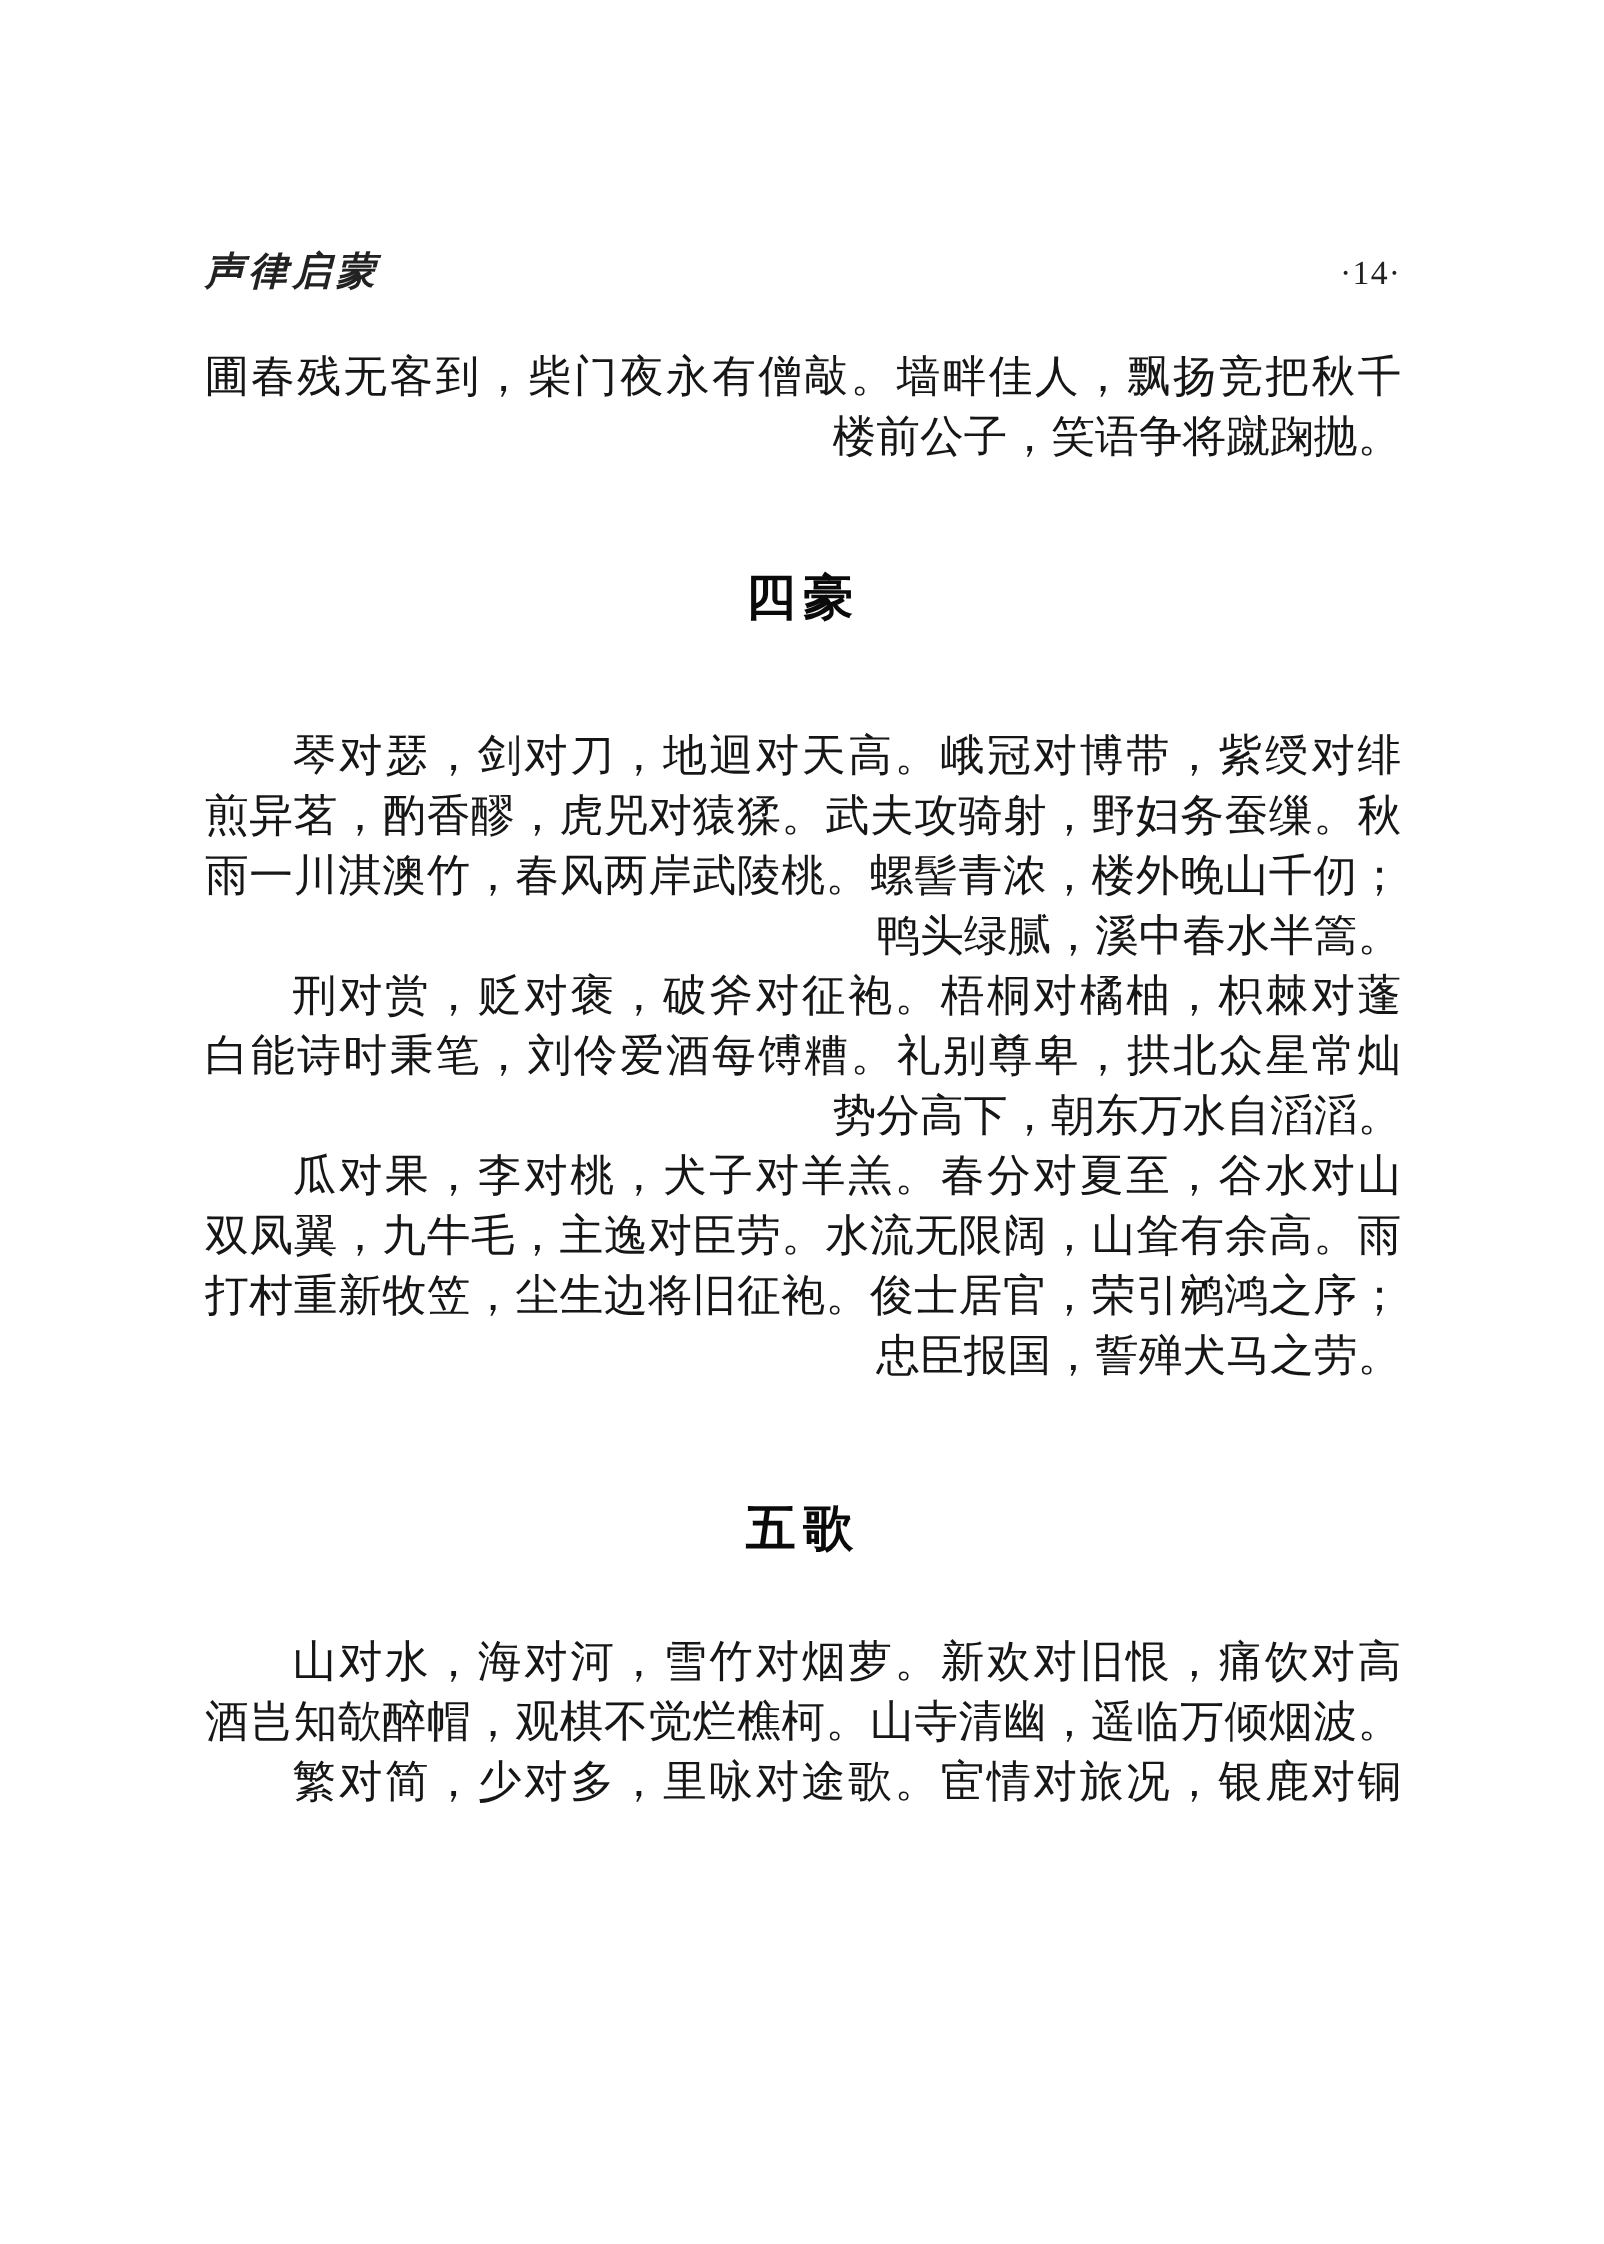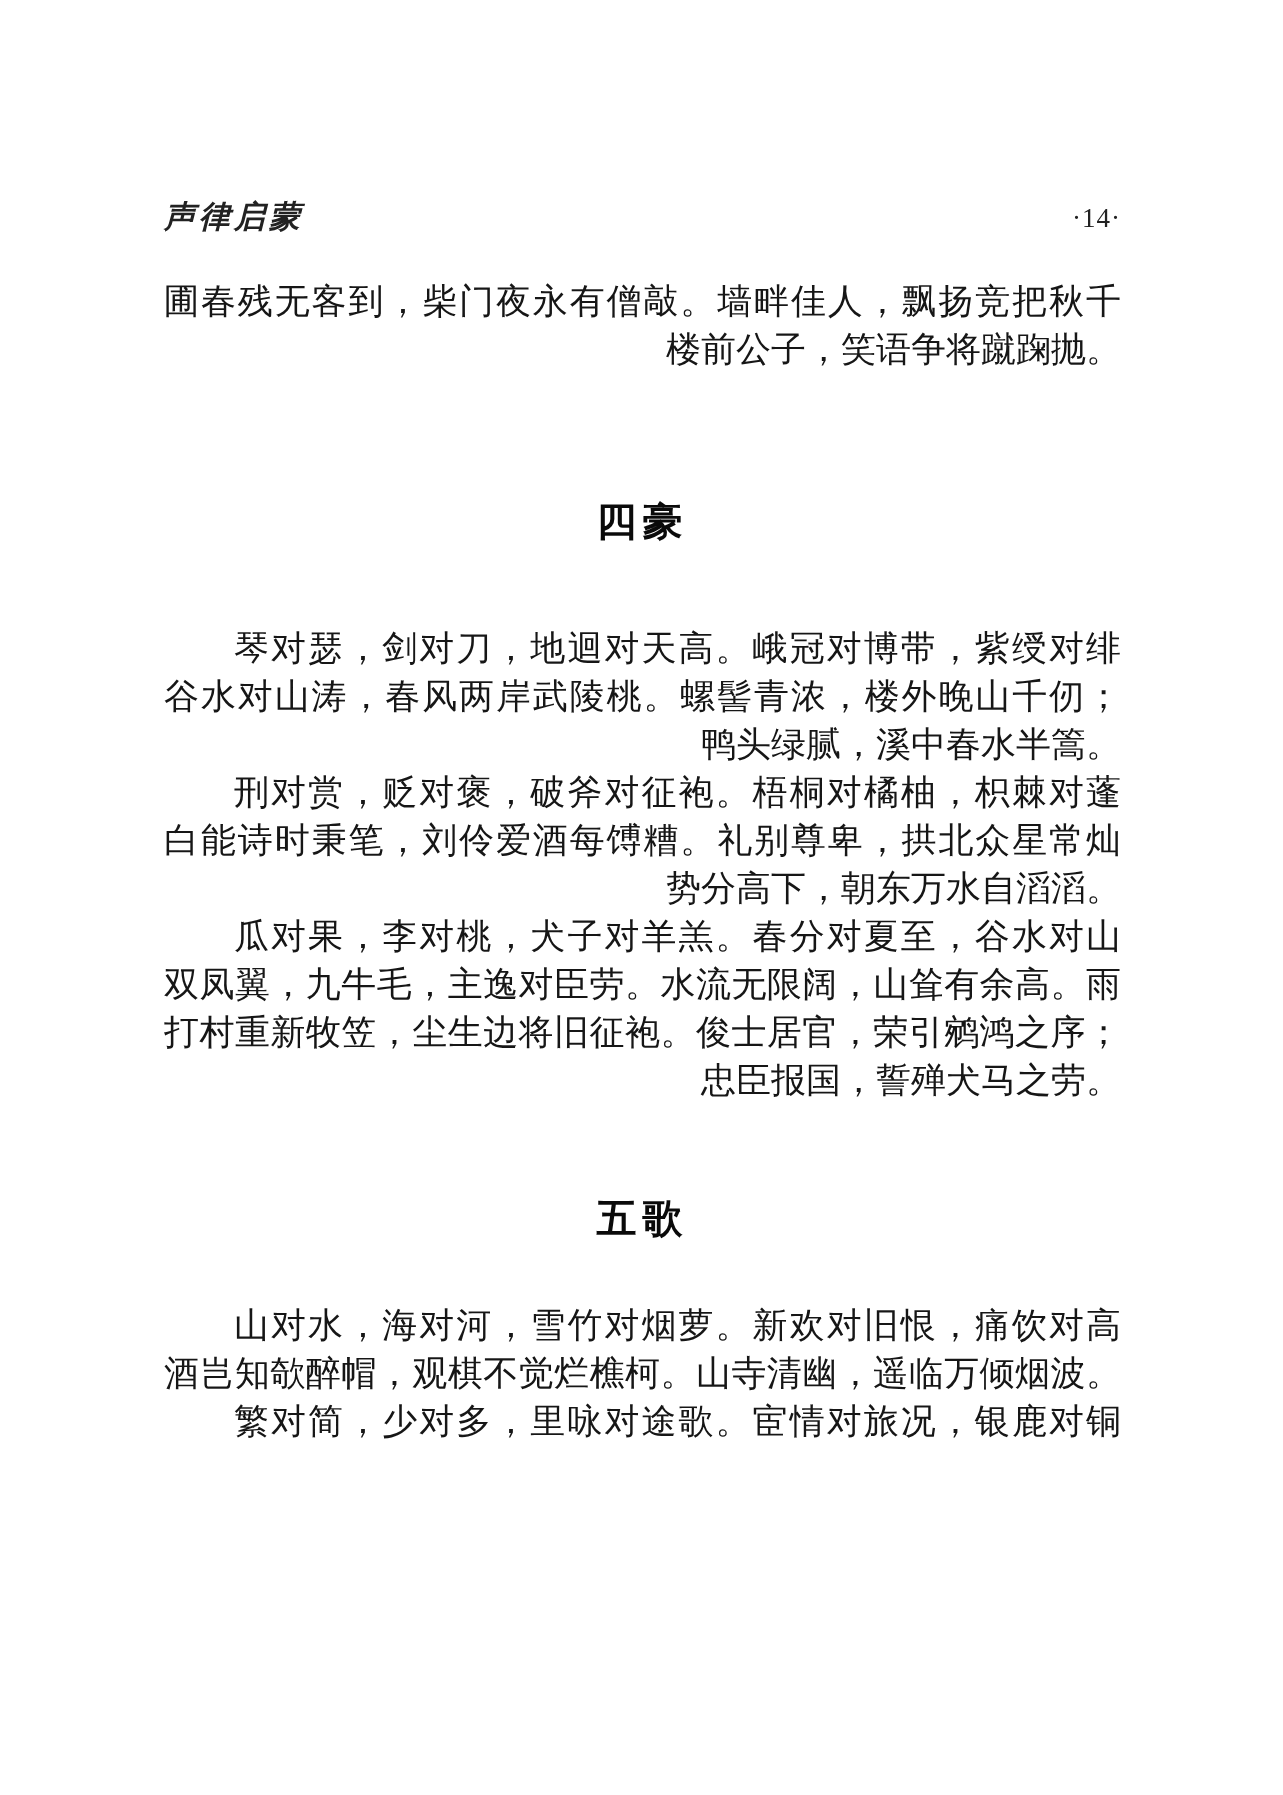--- a/index.html
+++ b/index.html
@@ -67,21 +67,21 @@
     text-indent: 2em;
   }
   .section-heading {
     text-align: center;
     font-family: "Liberation Sans", "DejaVu Sans", sans-serif;
     font-weight: bold;
     font-size: 40px;
     letter-spacing: 6px;
     color: #0a0a0a;
   }
-  .heading-hao { margin-top: 120px; margin-bottom: 76px; }
+  .heading-hao { margin-top: 76px; margin-bottom: 76px; }
   .heading-ge  { margin-top: 86px;  margin-bottom: 56px; }
 </style>
 </head>
 <body>
 
 <div class="page">
   <div class="content">
 
     <div class="page-header">
       <span class="book-title">声律启蒙</span>
@@ -92,21 +92,22 @@
 
       <div class="para">
         <div class="line full">圃春残无客到，柴门夜永有僧敲。墙畔佳人，飘扬竞把秋千舞；</div>
         <div class="line end">楼前公子，笑语争将蹴踘抛。</div>
       </div>
 
       <div class="section-heading heading-hao">四豪</div>
 
       <div class="para">
         <div class="line full indent">琴对瑟，剑对刀，地迴对天高。峨冠对博带，紫绶对绯袍。</div>
-        <div class="line full">谷水对山涛，春风两岸武陵桃。螺髻青浓，楼外晚山千仞；</div>
+        <div class="line full">煎异茗，酌香醪，虎兕对猿猱。武夫攻骑射，野妇务蚕缫。秋</div>
+        <div class="line full">雨一川淇澳竹，春风两岸武陵桃。螺髻青浓，楼外晚山千仞；</div>
         <div class="line end">鸭头绿腻，溪中春水半篙。</div>
       </div>
 
       <div class="para">
         <div class="line full indent">刑对赏，贬对褒，破斧对征袍。梧桐对橘柚，枳棘对蓬蒿。</div>
         <div class="line full">白能诗时秉笔，刘伶爱酒每馎糟。礼别尊卑，拱北众星常灿灿；</div>
         <div class="line end">势分高下，朝东万水自滔滔。</div>
       </div>
 
       <div class="para">

